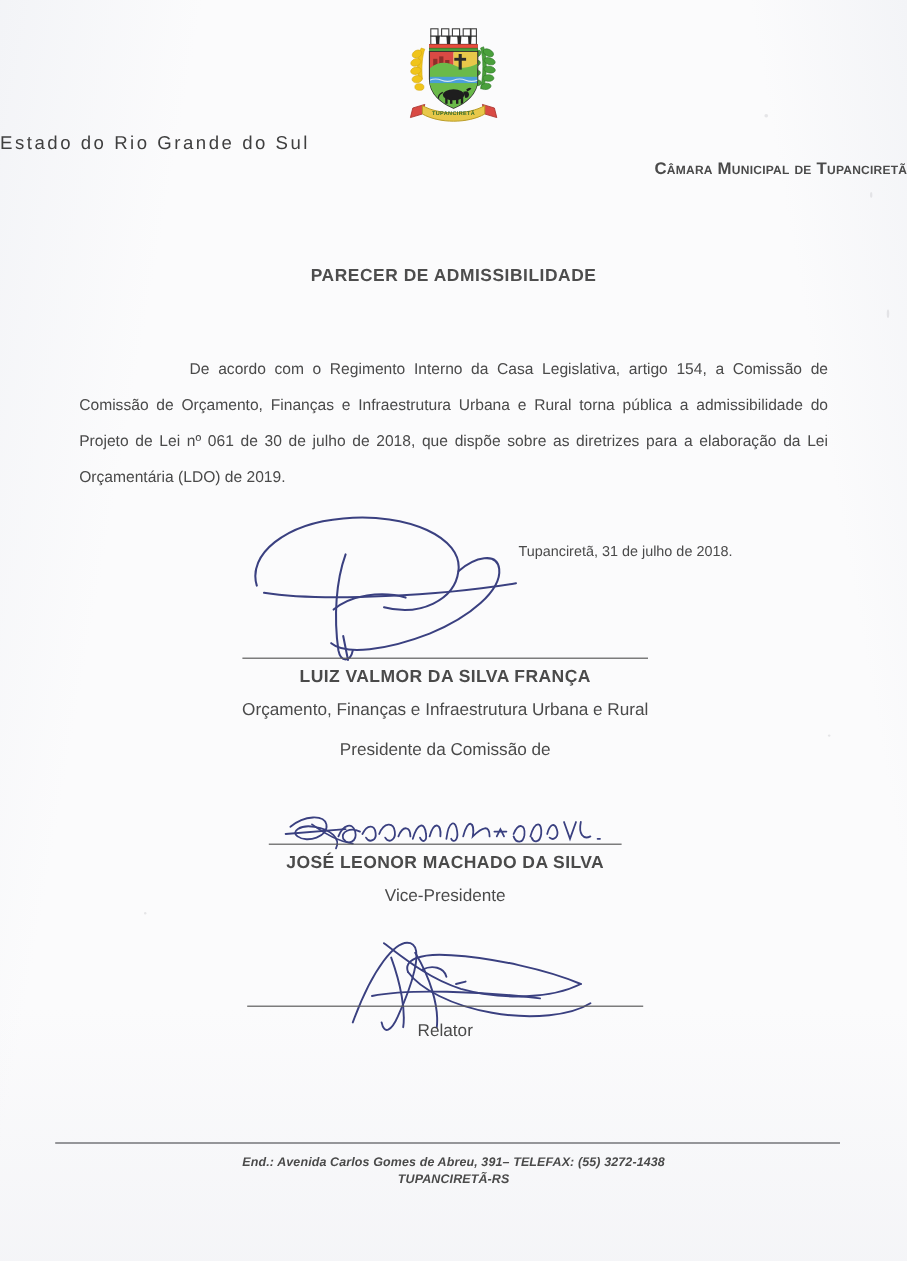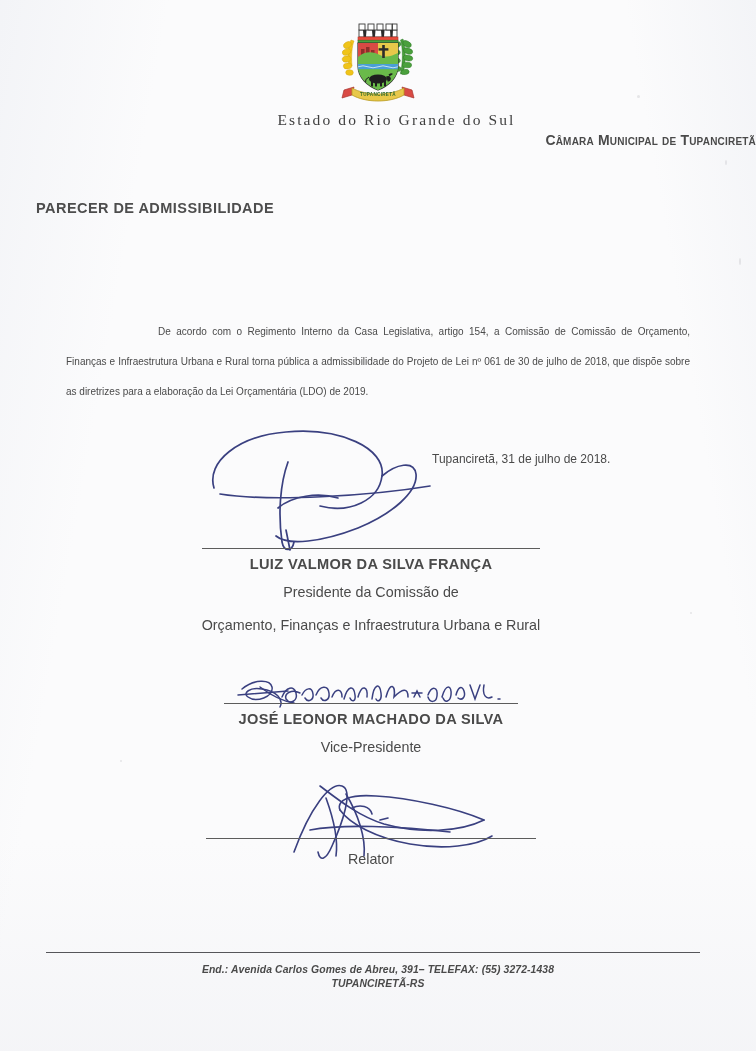--- a/index.html
+++ b/index.html
@@ -32,67 +32,64 @@
     display: flex;
     justify-content: center;
   }
   .crest { display: block; }
 
   .org-line-1 {
     position: absolute;
     top: 111px;
     left: 0;
     right: 0;
-    text-align: center;
-    font-family: Liberation Serif, serif;
+    font-family: Liberation Sans, sans-serif;
     font-size: 15.5px;
     letter-spacing: 2.1px;
     color: #3f3f3f;
     white-space: pre;
-    padding-left: 37px;
   }
   .org-line-2 {
     position: absolute;
     top: 132px;
     left: 0;
     right: 0;
     text-align: right;
     font-family: "Liberation Sans", sans-serif;
     font-size: 14px;
     font-weight: bold;
     font-variant: small-caps;
     letter-spacing: 0.2px;
     color: #4a4a4a;
   }
 
   
   .doc-title {
     position: absolute;
-    top: 200px;
-    left: 0;
-    right: 0;
+    top: 222px;
+    left: 0;
+    right: 0;
+    text-align: center;
     font-size: 14.5px;
     font-weight: bold;
     letter-spacing: 0.45px;
     color: #4d4d4d;
-    padding-left: 36px;
   }
 
   
   .body-text {
     position: absolute;
     top: 293px;
     left: 66px;
     width: 624px;
-    font-size: 10px;
+    font-size: 13px;
     line-height: 30px;
     text-align: justify;
     text-justify: inter-word;
     color: #4a4a4a;
-    margin-top: 24px;
   }
   .body-text .indent { display: inline-block; width: 92px; }
 
   
   .date-line {
     position: absolute;
     top: 452px;
     left: 432px;
     font-size: 12px;
     color: #4a4a4a;
@@ -279,22 +276,22 @@
       <path d="M88 52 C80 74 78 104 82 132 C84 142 92 142 94 132"></path>
       <path d="M78 98 C92 86 118 82 138 88"></path>
       <path d="M20 84 C70 92 170 86 230 76"></path>
       <path d="M86 120 L90 140"></path>
     </g>
   </svg>
 
   <div class="sig-block" id="sig-1">
     <div class="rule"></div>
     <div class="sig-name">LUIZ VALMOR DA SILVA FRANÇA</div>
+    <div class="sig-role">Orçamento, Finanças e Infraestrutura Urbana e Rural</div>
     <div class="sig-role">Presidente da Comissão de</div>
-    <div class="sig-role">Orçamento, Finanças e Infraestrutura Urbana e Rural</div>
   </div>
 
   <svg class="ink" id="ink-2" width="290" height="48" viewBox="0 0 290 48">
     <g fill="none" stroke="#3a4080" stroke-width="1.5" stroke-linecap="round">
       <path d="M6 16 C18 6 34 6 36 14 C38 24 20 30 12 24 C6 20 14 14 26 16 C40 18 48 26 44 34"></path>
       <path d="M2 22 L52 18"></path>
       <path d="M46 24 C50 14 58 12 60 20 C62 28 54 32 50 26 C48 20 56 16 64 20"></path>
       <path d="M66 22 C70 14 76 14 77 21 C78 27 72 30 69 25"></path>
       <path d="M80 22 C84 12 92 12 93 20 C94 27 88 30 85 25"></path>
       <path d="M96 24 C100 14 106 16 106 24"></path>

